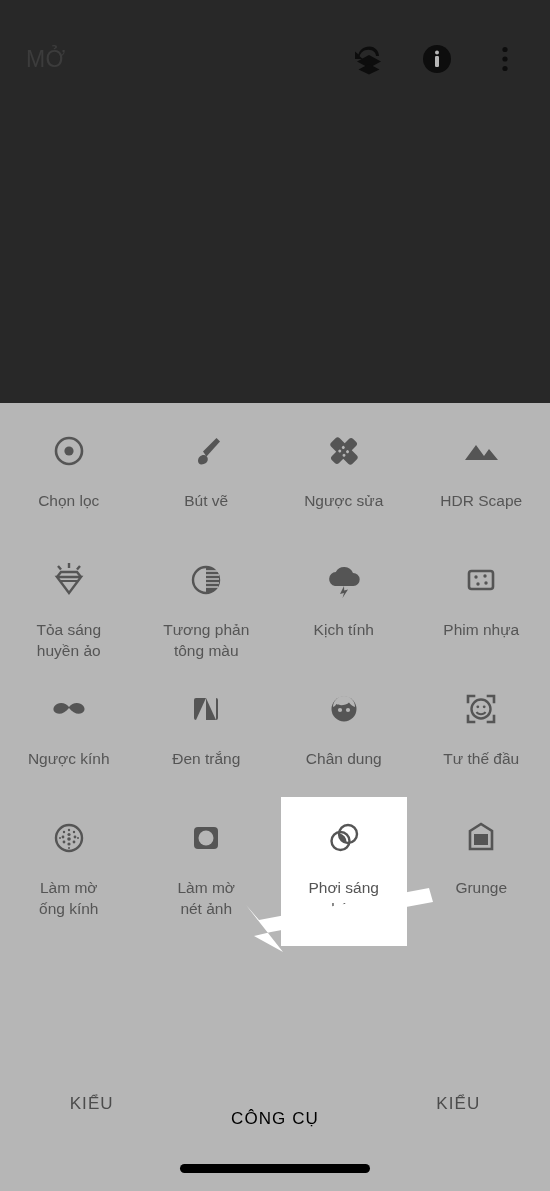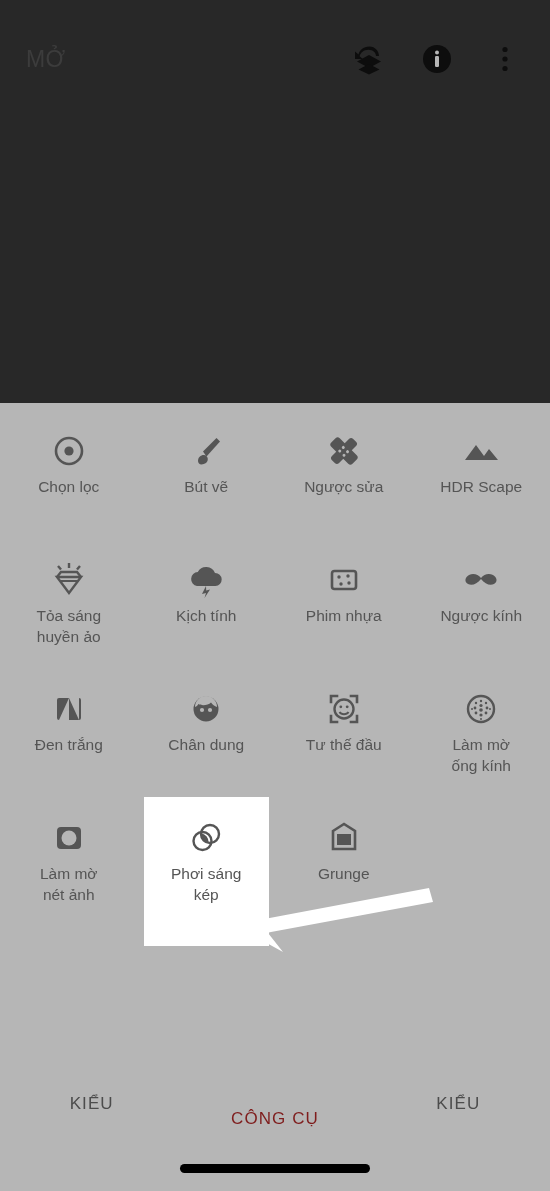--- a/index.html
+++ b/index.html
@@ -94,21 +94,21 @@
   .tool-icon {
     width: 46px;
     height: 46px;
     display: flex;
     align-items: center;
     justify-content: center;
     color: #555555;
   }
   .tool-icon svg { display: block; }
   .tool-label {
-    margin-top: 2px;
+    margin-top: 16px;
     color: #555555;
     font-size: 15.5px;
     line-height: 21px;
     text-align: center;
     white-space: pre-line;
     user-select: none;
   }
 
   
   .annotation-arrow {
@@ -132,21 +132,21 @@
     align-items: center;
   }
   .tab {
     flex: 1 1 0;
     text-align: center;
     font-size: 17px;
     letter-spacing: 1.1px;
     color: #4c4c4c;
     user-select: none;
   }
-  .tab.active { color: #7f1d1d; margin-top: 29px; }
+  .tab.active { color: #000000; margin-top: 29px; }
 
   .home-indicator {
     position: absolute;
     left: 50%;
     transform: translateX(-50%);
     bottom: 18px;
     width: 190px;
     height: 9px;
     border-radius: 5px;
     background: #000000;
@@ -237,20 +237,37 @@
               <path d="M10 19 L 34 19 L 22 35 z" fill="none" stroke="#555555" stroke-width="2.4"></path>
               <path d="M10 19 L 14 14 L 30 14 L 34 19" fill="none" stroke="#555555" stroke-width="2.4"></path>
               <line x1="13" y1="23" x2="31" y2="23" stroke="#555555" stroke-width="2"></line>
               <line x1="22" y1="5" x2="22" y2="10" stroke="#555555" stroke-width="2.4"></line>
               <line x1="11" y1="8" x2="14" y2="11.5" stroke="#555555" stroke-width="2.4"></line>
               <line x1="33" y1="8" x2="30" y2="11.5" stroke="#555555" stroke-width="2.4"></line>
             </svg>
           </div>
           <div class="tool-label">Tỏa sáng
 huyền ảo</div>
+        </div>
+        <div class="tool-cell">
+          <div class="tool-icon">
+            <svg width="44" height="44" viewBox="0 0 44 44">
+              <circle cx="22" cy="22" r="13" fill="none" stroke="#555555" stroke-width="2.4"></circle>
+              <path d="M22 9 a13 13 0 0 1 0 26 z" fill="#555555"></path>
+              <g stroke="#b6b6b6" stroke-width="1.6">
+                <line x1="22" y1="13" x2="34" y2="13"></line>
+                <line x1="22" y1="17" x2="35" y2="17"></line>
+                <line x1="22" y1="21" x2="35" y2="21"></line>
+                <line x1="22" y1="25" x2="35" y2="25"></line>
+                <line x1="22" y1="29" x2="34" y2="29"></line>
+              </g>
+            </svg>
+          </div>
+          <div class="tool-label">Tương phản
+tông màu</div>
         </div>
         <div class="tool-cell">
           <div class="tool-icon">
             <svg width="44" height="44" viewBox="0 0 44 44">
               <path d="M13 28 a7 7 0 0 1 0.8-13.9 A9.5 9.5 0 0 1 31 15 a6.5 6.5 0 0 1 0.4 13 z" fill="#555555"></path>
               <path d="M22 28 L 18 36 L 22 35 L 20.5 40 L 26 31.5 L 22.2 32.5 z" fill="#555555"></path>
             </svg>
           </div>
           <div class="tool-label">Kịch tính</div>
         </div>

